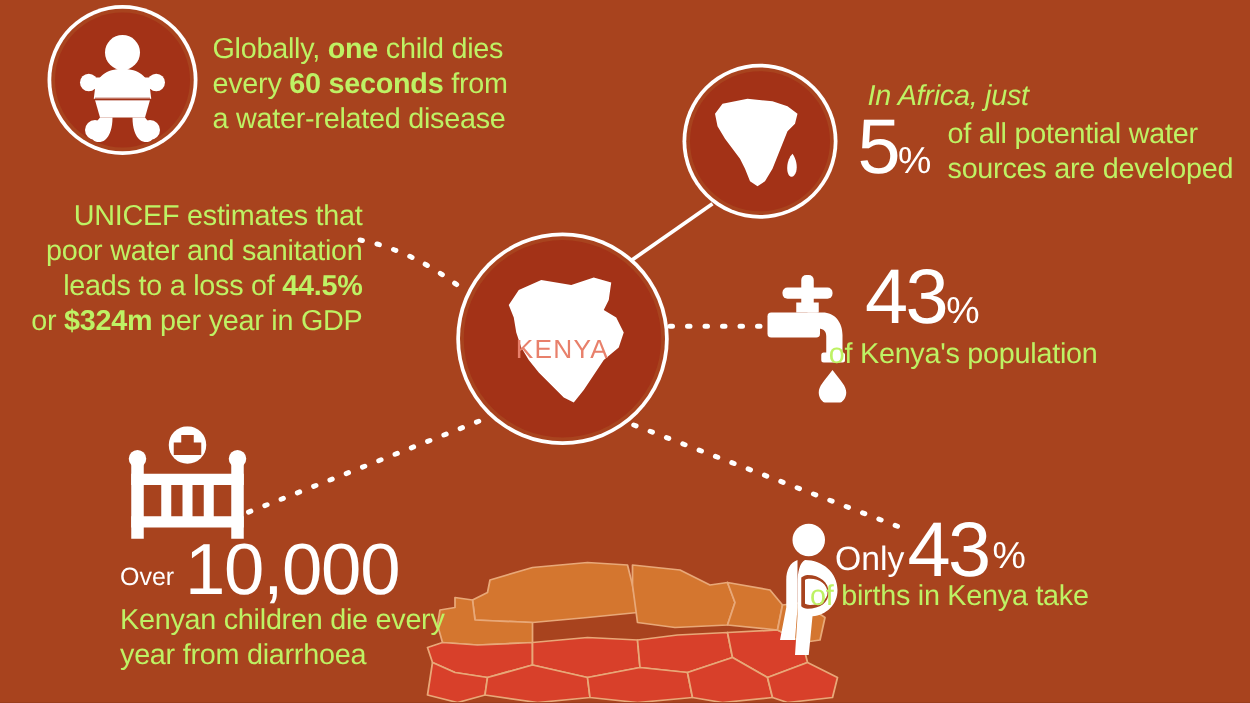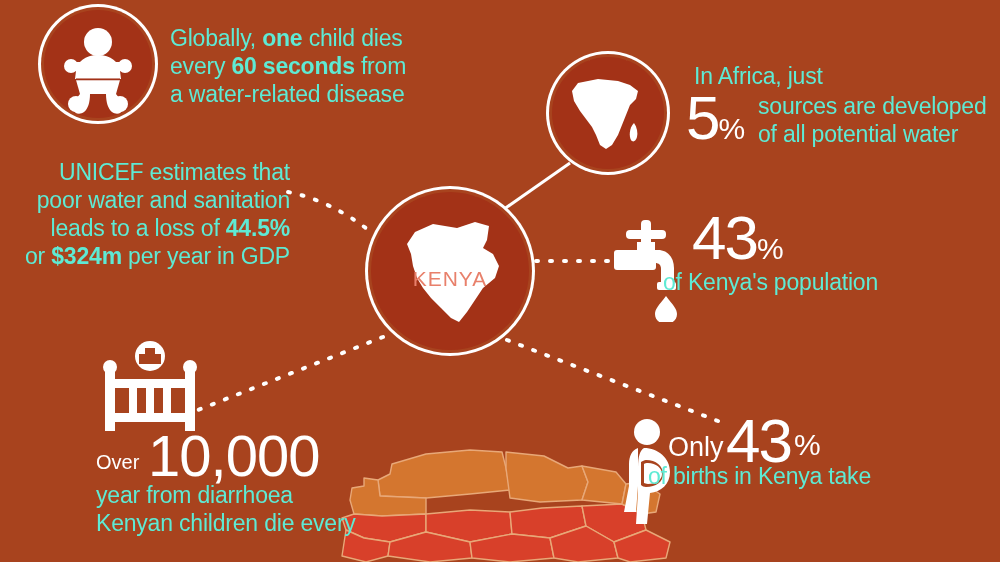--- a/index.html
+++ b/index.html
@@ -46,21 +46,21 @@
     border-radius: 50%;
     background: #a33217;
     box-shadow: 0 0 0 3px #a8431e, 0 0 0 6px #ffffff;
     z-index: 3;
   }
 
   .txt {
     font-size: 23px;
     line-height: 28px;
     letter-spacing: -0.2px;
-    color: #5eead4;
+    color: #bef264;
     white-space: nowrap;
   }
   .txt b { font-weight: bold; }
 
   .big {
     font-size: 62px;
     line-height: 60px;
     font-weight: 300;
     letter-spacing: -2px;
   }
@@ -71,21 +71,21 @@
   }
 
   
   #baby-ring { left: 44px; top: 10px; width: 108px; height: 108px; }
   #baby-svg  { position: absolute; left: 44px; top: 10px; width: 108px; height: 108px; z-index: 4; }
   #baby-text { left: 170px; top: 24px; }
 
   
   #africa-ring { left: 552px; top: 57px; width: 112px; height: 112px; }
   #africa-svg  { position: absolute; left: 552px; top: 57px; width: 112px; height: 112px; z-index: 4; }
-  #africa-text { left: 694px; top: 62px; }
+  #africa-text { left: 694px; top: 62px; font-style: italic; }
   #africa-num  { position: absolute; left: 686px; top: 88px; z-index: 4; }
   #africa-body { position: absolute; left: 758px; top: 92px; z-index: 4; }
 
   
   #unicef-text { left: 8px; top: 158px; width: 282px; text-align: right; }
 
   
   #kenya-ring { left: 371px; top: 192px; width: 158px; height: 158px; }
   #kenya-svg  { position: absolute; left: 371px; top: 192px; width: 158px; height: 158px; z-index: 4; }
 
@@ -172,22 +172,22 @@
     <g fill="#ffffff">
       <path d="M26 26 L46 22 L66 24 L78 28 L86 34 L84 42 L78 48 L74 58 L70 68 L66 78 L60 88 L54 92 L48 88 L44 78 L40 70 L34 62 L28 54 L22 44 L20 34 Z"></path>
       <path d="M82 66 c3 4 4 10 3 14 c-1 4 -4 6 -6 3 c-2 -3 -2 -12 3 -17 Z"></path>
     </g>
   </svg>
   <div class="block txt" id="africa-text">In Africa, just</div>
   <div id="africa-num">
     <span class="big">5</span><span class="pct">%</span>
   </div>
   <div class="txt" id="africa-body">
+    <div>of all potential water</div>
     <div>sources are developed</div>
-    <div>of all potential water</div>
   </div>
 
   <div class="block txt" id="unicef-text">
     <div><span>UNICEF estimates that</span></div>
     <div><span>poor water and sanitation</span></div>
     <div><span>leads to a loss  of </span><b>44.5%</b></div>
     <div><span>or </span><b>$324m</b><span> per year in GDP</span></div>
   </div>
 
   <div class="ring" id="kenya-ring"></div>
@@ -226,22 +226,22 @@
       <rect x="7" y="38" width="90" height="9"></rect>
       <rect x="7" y="72" width="90" height="9"></rect>
       <rect x="31" y="44" width="8" height="30"></rect>
       <rect x="48" y="44" width="8" height="30"></rect>
       <rect x="65" y="44" width="8" height="30"></rect>
     </g>
   </svg>
   <div id="crib-over">Over</div>
   <div id="crib-num">10,000</div>
   <div class="txt" id="crib-body">
+    <div>Kenyan children die every</div>
     <div>year from diarrhoea</div>
-    <div>Kenyan children die every</div>
   </div>
 
   <svg id="mom-svg" viewBox="0 0 62 106">
     <g fill="#ffffff">
       <circle cx="25" cy="14" r="13"></circle>
       <path d="M16 30 c-6 2 -9 8 -9 16 v22 l-5 26 h12 l2 -26 v-20 Z"></path>
       <path d="M22 30 c14 0 26 10 26 24 c0 12 -9 20 -20 21 l-3 31 h-11 l2 -31 v-26 c0 -10 2 -17 6 -19 Z"></path>
       <path d="M24 42 c10 0 17 6 17 14 c0 8 -7 13 -17 13 c-2 0 -4 -1 -5 -2 v-23 c2 -1 3 -2 5 -2 Z" fill="#a8431e"></path>
       <path d="M26 45 c8 0 14 5 14 11 c0 6 -6 10 -14 10 c-2 0 -3 -1 -4 -1 v-19 c1 -1 2 -1 4 -1 Z"></path>
     </g>

